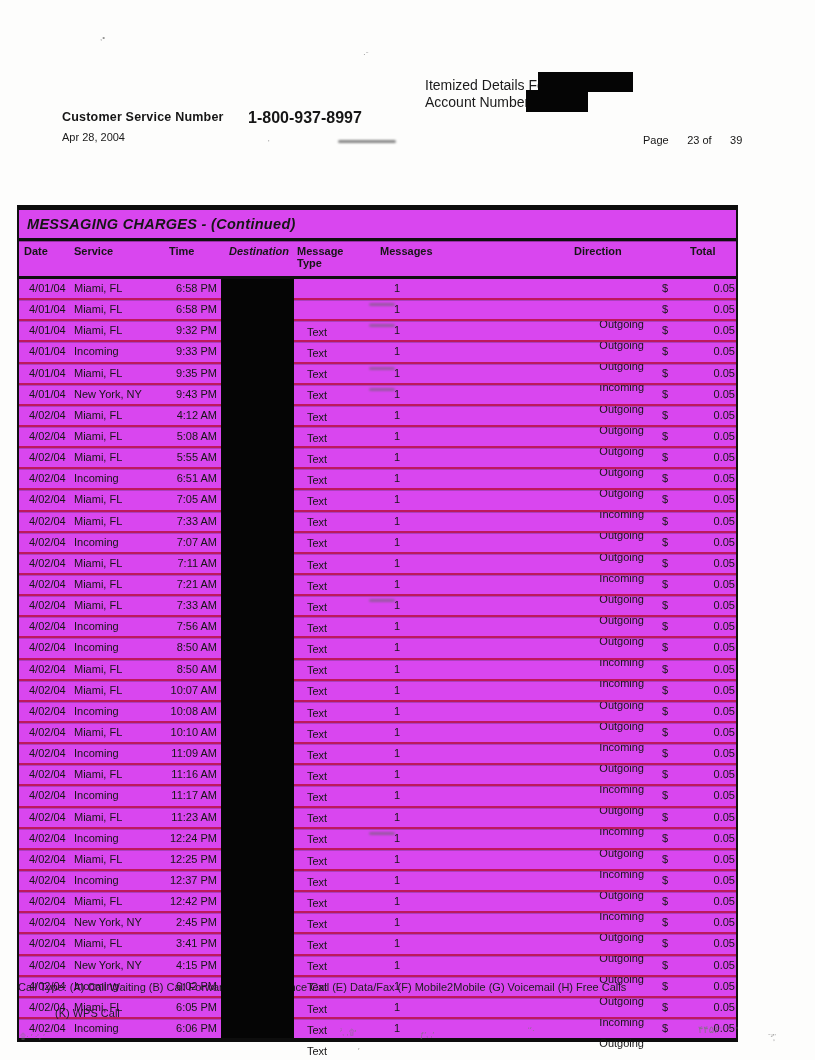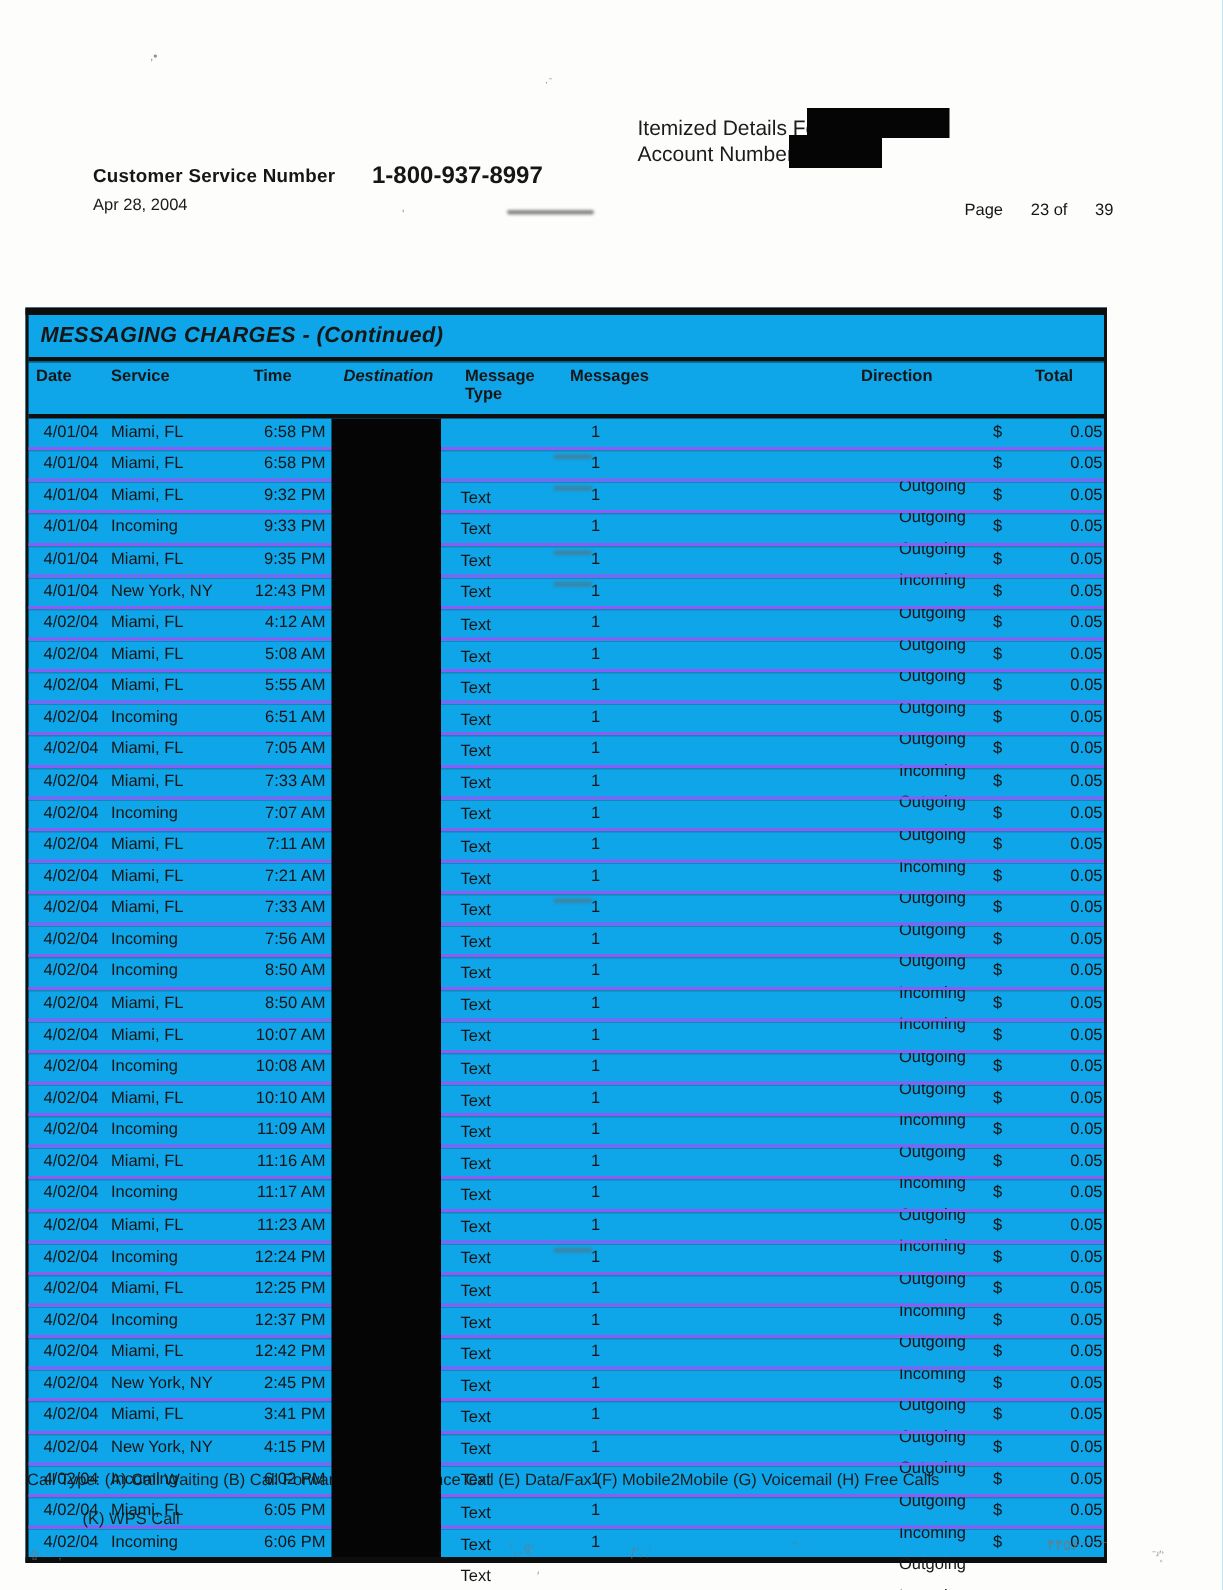--- a/index.html
+++ b/index.html
@@ -24,48 +24,48 @@
     border-radius:2px;filter:blur(1px);opacity:.7;
   }
   .noise{position:absolute;color:#777;font-size:8px;filter:blur(.4px);opacity:.8;white-space:nowrap;}
 
   
   .bill-table{
     position:absolute;left:17px;top:205px;width:721px;
     box-sizing:border-box;
     border-left:2px solid #111;border-right:2px solid #111;
     border-top:5px solid #0d0d0d;border-bottom:4px solid #0d0d0d;
-    background:#0ea5e9;
+    background:#d946ef;
   }
   .tbl-title{
     height:28px;line-height:28px;
     border-bottom:3px solid #0f0f0f;
     font-size:14.5px;font-weight:bold;font-style:italic;
     padding-left:8px;letter-spacing:.3px;
     box-shadow:0 1px 0 rgba(0,0,0,.3);
   }
   .tbl-head{
     position:relative;height:35px;
     border-bottom:3px solid #0f0f0f;
     font-size:11px;font-weight:bold;
   }
   .tbl-head .h{position:absolute;top:4px;}
   .h-date{left:5px;}
   .h-service{left:55px;}
   .h-time{left:150px;}
   .h-dest{left:210px;font-style:italic;}
-  .h-msgtype{left:291px;width:54px;line-height:12px;}
+  .h-msgtype{left:278px;width:54px;line-height:12px;}
   .h-messages{left:361px;}
   .h-direction{left:511px;padding-left:44px;}
   .h-total{left:671px;}
 
   .tbl-body{position:relative;}
   .row{
     position:relative;height:19.15px;
-    border-bottom:2px solid #8b5cf6;
+    border-bottom:2px solid #be185d;
     box-shadow:0 1px 0 rgba(40,40,40,.25);
     font-size:11px;
   }
   .row:last-child{border-bottom:none;box-shadow:none;}
   .row span{position:absolute;top:3px;white-space:nowrap;}
   .c-date{left:10px;}
   .c-service{left:55px;}
   .c-time{left:120px;width:78px;text-align:right;}
   .c-msgtype{left:288px;margin-top:44px;}
   .c-messages{left:328px;width:100px;text-align:center;}
@@ -180,21 +180,21 @@
       <span class="c-messages">1</span>
       <span class="c-direction">Outgoing</span>
       <span class="c-currency">$</span>
       <span class="c-amount">0.05</span>
     <span class="c-smudge"></span>
         </div>
 
     <div class="row">
       <span class="c-date">4/01/04</span>
       <span class="c-service">New York, NY</span>
-      <span class="c-time">12:43 PM</span>
+      <span class="c-time">9:43 PM</span>
       <span class="c-msgtype">Text</span>
       <span class="c-messages">1</span>
       <span class="c-direction">Outgoing</span>
       <span class="c-currency">$</span>
       <span class="c-amount">0.05</span>
     <span class="c-smudge"></span>
         </div>
 
     <div class="row">
       <span class="c-date">4/02/04</span>

